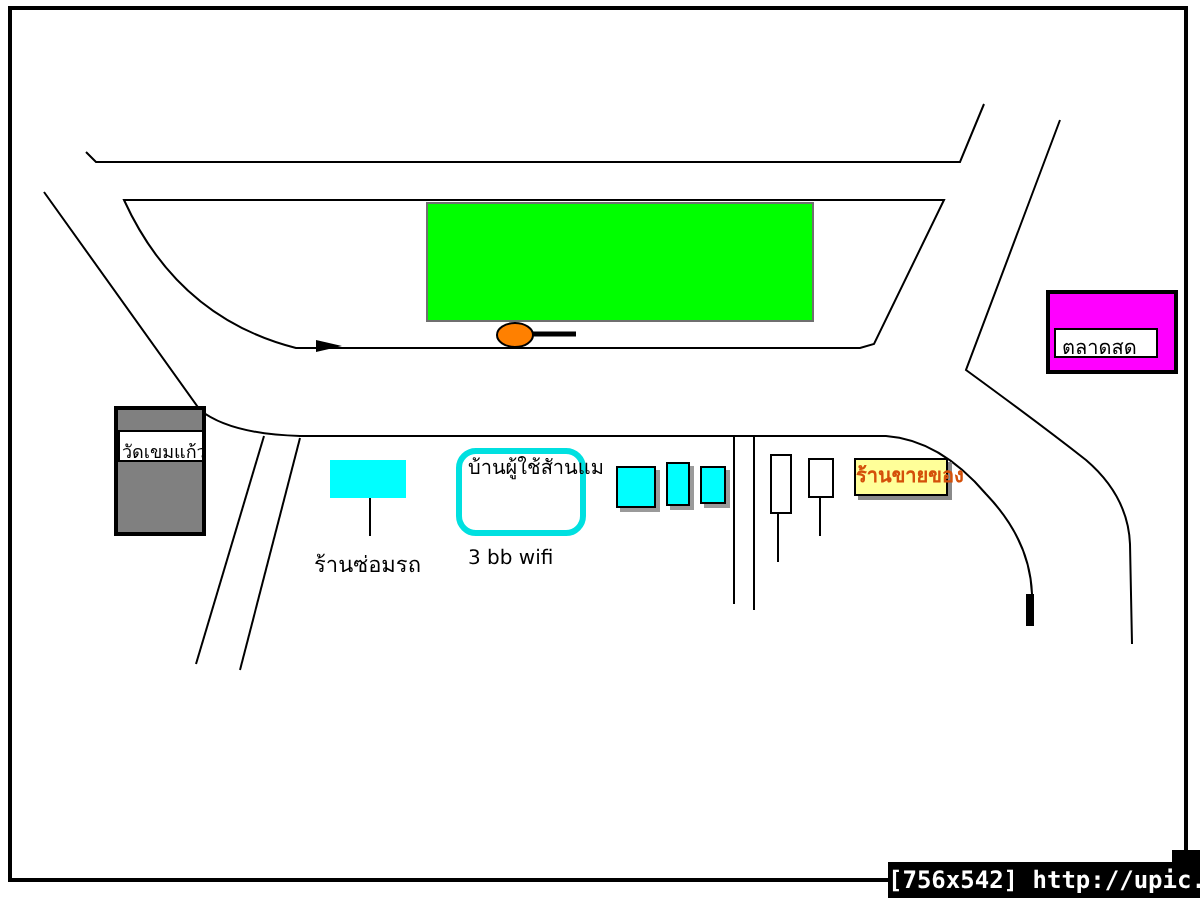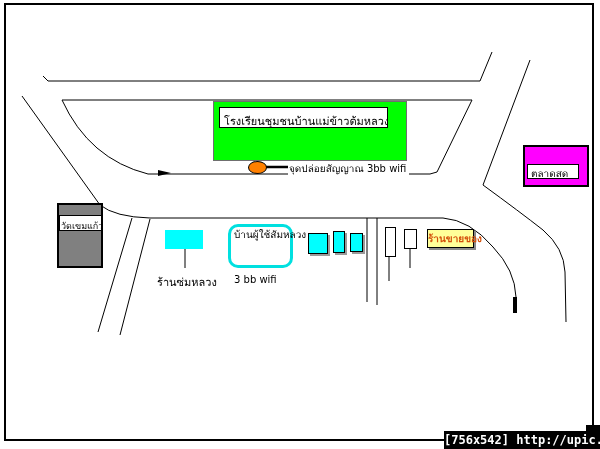--- a/index.html
+++ b/index.html
@@ -105,43 +105,41 @@
     <path d="M410,249 L410,268" fill="none" stroke="#000" stroke-width="1"></path>
 
     <path d="M515,297 L515,313" fill="none" stroke="#000" stroke-width="4"></path>
 
     <path d="M266,167 L288,167" fill="none" stroke="#000" stroke-width="2.5"></path>
 
     <polygon points="158,170 171,173 158,176" fill="#000"></polygon>
   </svg>
 
   <div class="box school-box"></div>
-  <div class="namecard school-label">โรงเรียนชุมชนบ้านแม่ข้าวต้มหลวง</div>
 
   <div class="box market-box"></div>
   <div class="namecard market-label">ตลาดสด</div>
 
   <div class="box temple-box"></div>
   <div class="namecard temple-label">วัดเขมแก้ว</div>
 
   <div class="box repair-box"></div>
-  <div class="lbl repair-label">ร้านซ่มหลวง</div>
+  <div class="lbl repair-label">ร้านซ่อมรถ</div>
 
   <div class="box userhouse-box"></div>
-  <div class="lbl userhouse-l1">บ้านผู้ใช้สัมหลวง</div>
+  <div class="lbl userhouse-l1">บ้านผู้ใช้สัานแม</div>
   <div class="lbl userhouse-l2">3 bb wifi</div>
 
   <div class="box house house1"></div>
   <div class="box house house2"></div>
   <div class="box house house3"></div>
 
   <div class="box sign sign1"></div>
   <div class="box sign sign2"></div>
 
   <div class="box shop-box">ร้านขายของ</div>
 
   <div class="box wifi-ellipse"></div>
-  <div class="lbl wifi-label">จุดปล่อยสัญญาณ 3bb wifi</div>
 
   <div class="box wm-notch"></div>
   <div class="box wm-bar">[756x542] http://upic.me/</div>
 
 </div>
 
 </body></html>

